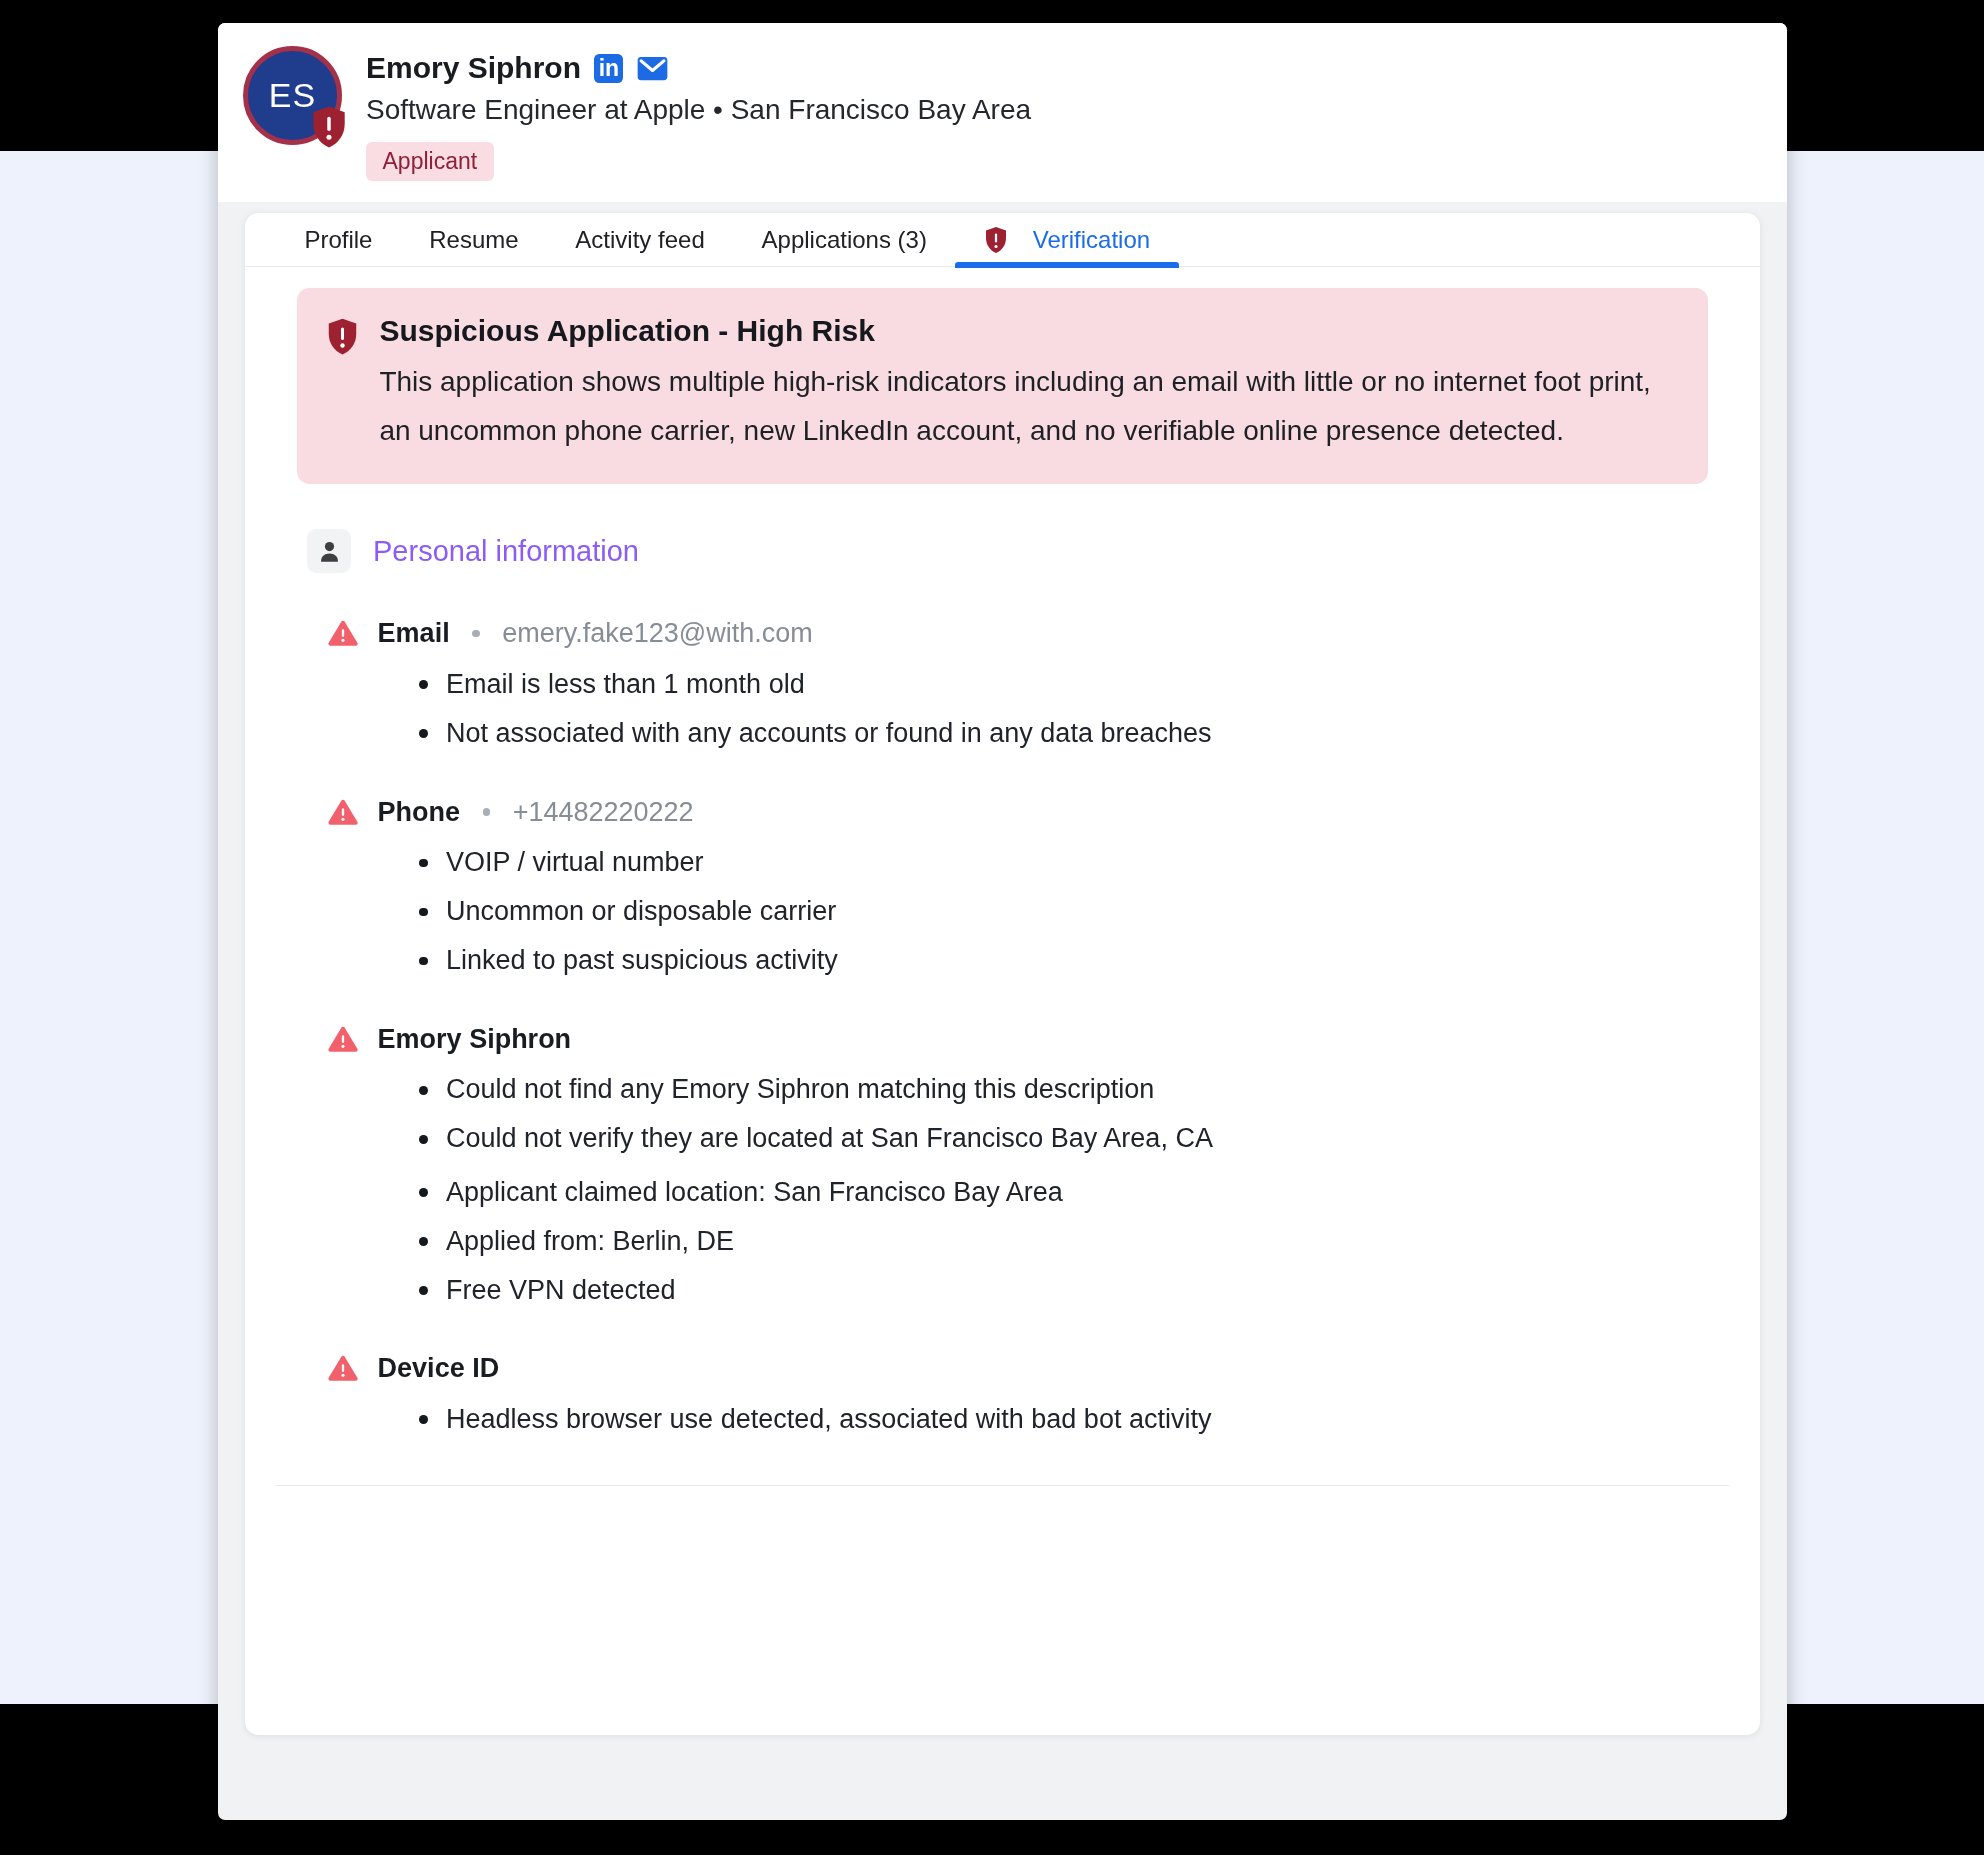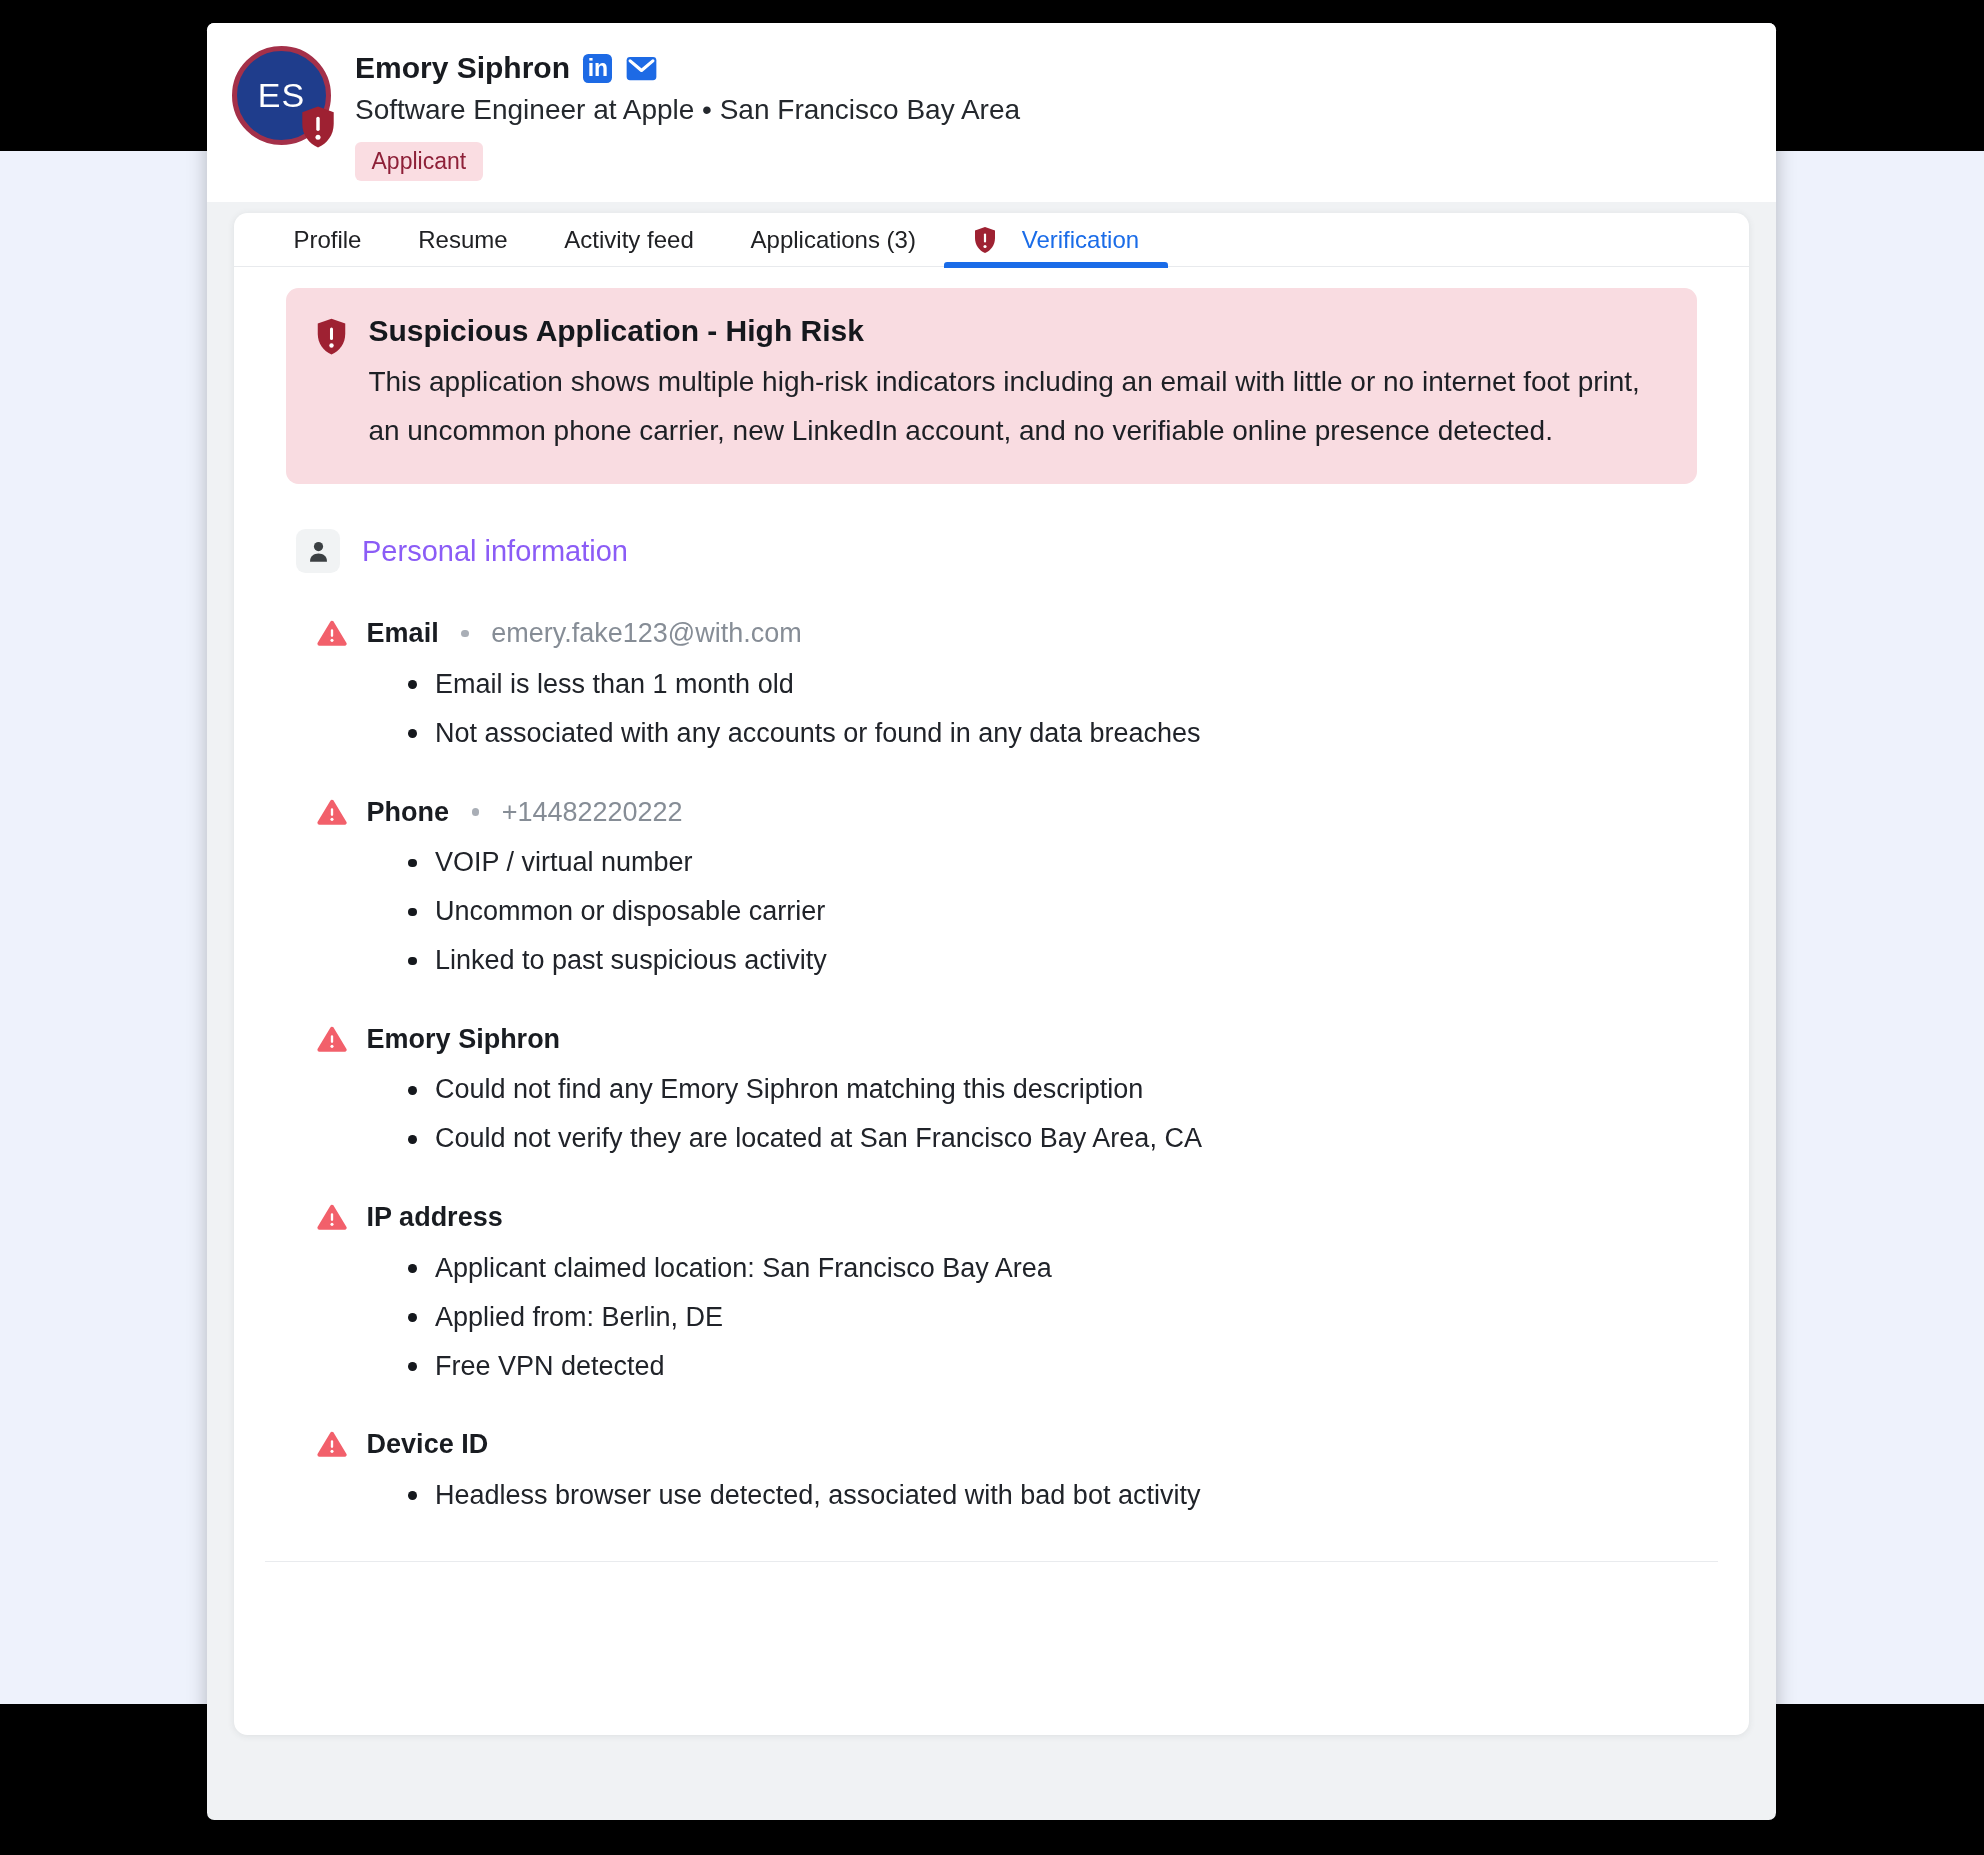--- a/index.html
+++ b/index.html
@@ -3,21 +3,21 @@
 <meta charset="utf-8">
 <style>
   * { margin:0; padding:0; box-sizing:border-box; }
   html,body { width:1985px; height:1855px; overflow:hidden;
     font-family:"Liberation Sans","DejaVu Sans",sans-serif; background:#eef2fc; }
 
   .band { position:absolute; left:0; width:1985px; background:#000; }
   .band.top { top:0; height:151px; }
   .band.bottom { top:1704px; height:151px; }
 
-  .app-window { position:absolute; left:207px; top:23px; width:1569px; height:1797px;
+  .app-window { position:absolute; left:218px; top:23px; width:1569px; height:1797px;
     border-radius:7.2px; background:#f0f2f4; box-shadow:0 5.2px 20.7px rgba(0,0,0,.25);
     display:flex; flex-direction:column; overflow:hidden; }
 
   
   .profile-header { background:#fff; padding:23px 25px 20.7px 25px; display:flex; }
   .avatar-wrap { position:relative; width:99px; height:99px; flex:0 0 auto; }
   .avatar { width:99px; height:99px; border-radius:50%; background:#1f3d8c;
     border:5.7px solid #a43049; display:flex; align-items:center; justify-content:center;
     color:#fff; font-size:34px; font-weight:400; letter-spacing:1px; }
   .avatar-badge { position:absolute; right:-6.2px; bottom:-4.1px; width:38px; height:44px; }
@@ -193,28 +193,20 @@
             <rect x="11.05" y="7.6" width="1.9" height="6.2" rx="0.95" fill="#fff"></rect>
             <circle cx="12" cy="16.6" r="1.25" fill="#fff"></circle>
           </svg>
           <span class="field-label">Emory Siphron</span>
         </div>
         <ul class="bullets">
           <li>Could not find any Emory Siphron matching this description</li>
           <li>Could not verify they are located at San Francisco Bay Area, CA</li>
         </ul>
 
-        <div class="field-row">
-          <svg class="warn-triangle" viewBox="0 0 24 22">
-            <path d="M12 2.2 L22.3 19.4 H1.7 Z" fill="#f2606b" stroke="#f2606b" stroke-width="3.2" stroke-linejoin="round"></path>
-            <rect x="11.05" y="7.6" width="1.9" height="6.2" rx="0.95" fill="#fff"></rect>
-            <circle cx="12" cy="16.6" r="1.25" fill="#fff"></circle>
-          </svg>
-          <span class="field-label">IP address</span>
-        </div>
         <ul class="bullets">
           <li>Applicant claimed location: San Francisco Bay Area</li>
           <li>Applied from: Berlin, DE</li>
           <li>Free VPN detected</li>
         </ul>
 
         <div class="field-row">
           <svg class="warn-triangle" viewBox="0 0 24 22">
             <path d="M12 2.2 L22.3 19.4 H1.7 Z" fill="#f2606b" stroke="#f2606b" stroke-width="3.2" stroke-linejoin="round"></path>
             <rect x="11.05" y="7.6" width="1.9" height="6.2" rx="0.95" fill="#fff"></rect>

